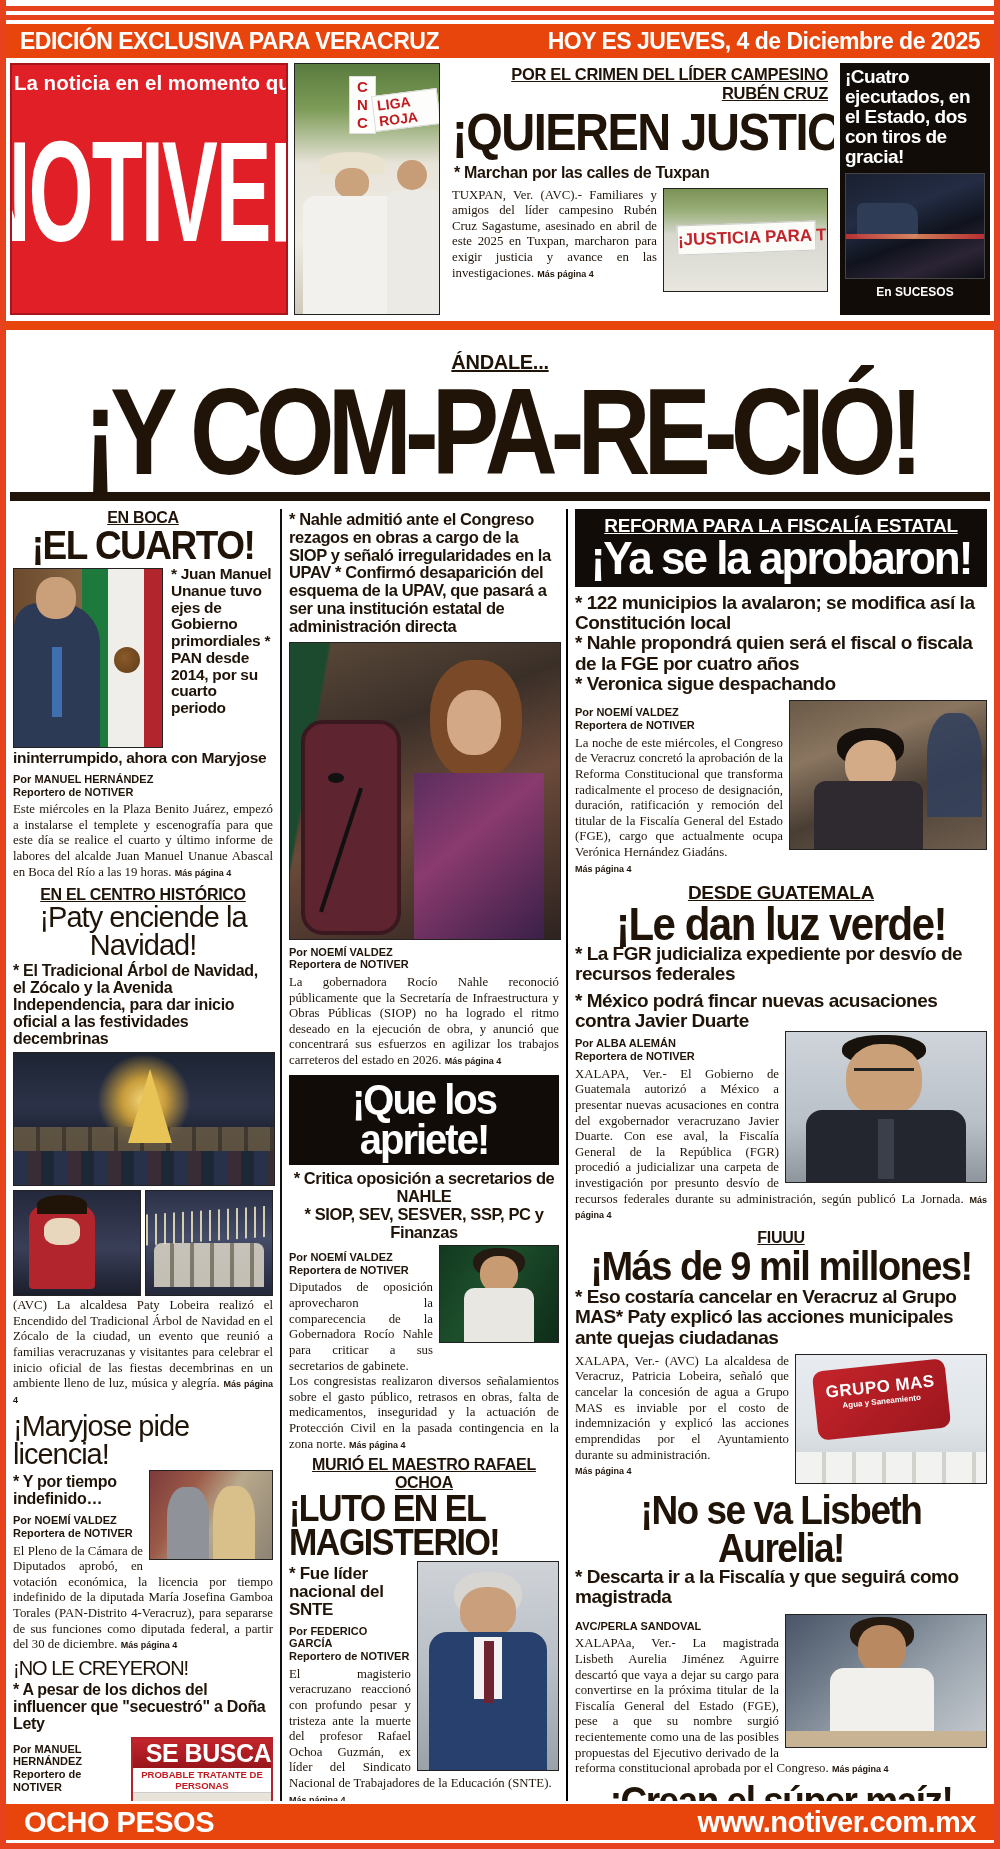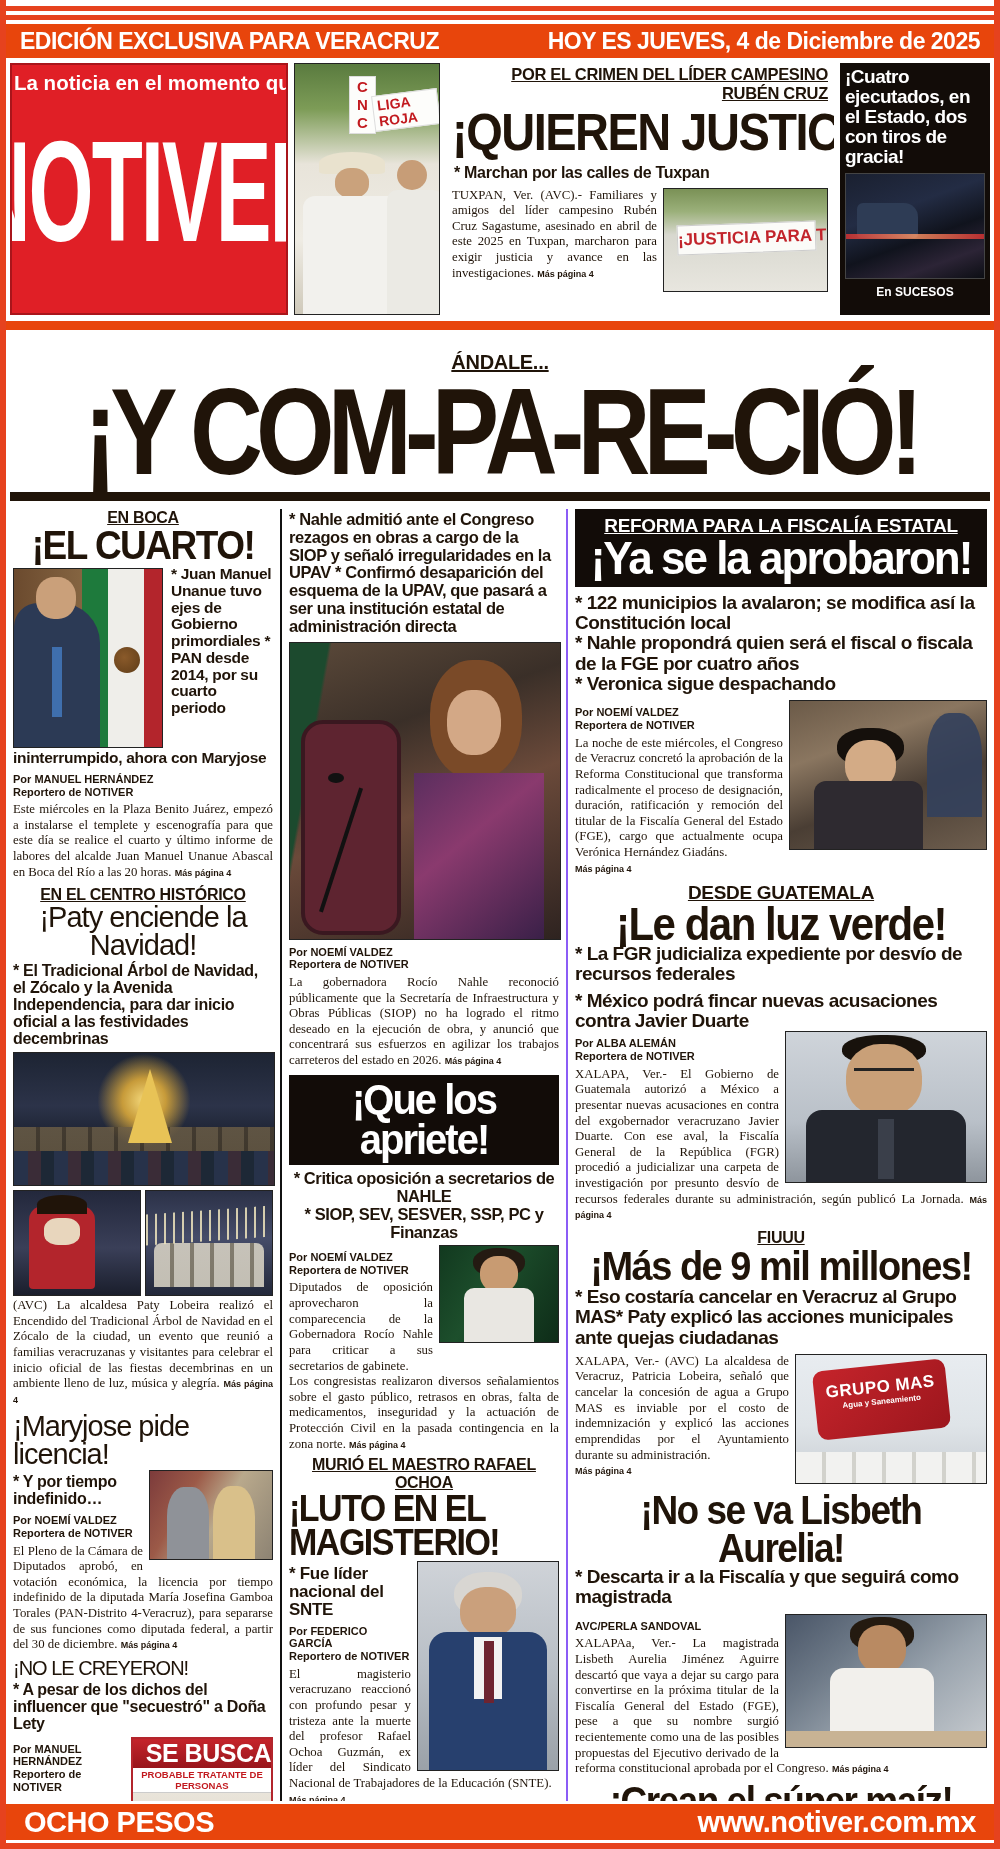--- a/index.html
+++ b/index.html
@@ -50,21 +50,21 @@
   
   .orangerule{height:9px;background:#e8450c;margin:2px 0 0 0;}
   .andale{font-weight:bold;font-size:20px;text-decoration:underline;text-align:center;margin-top:21px;letter-spacing:-.3px;}
   .mainhl{text-align:center;border-bottom:9px solid #201409;margin:0 4px;height:118px;overflow:visible;}
   .mainhl span{display:inline-block;font-weight:bold;font-size:103px;letter-spacing:-7px;line-height:1;
                transform:scale(.98,1.18);transform-origin:50% 12%;white-space:nowrap;color:#201409;}
   
   .cols{display:grid;grid-template-columns:276px 286px 1fr;height:1322px;margin-top:8px;}
   .col{padding:0 7px;overflow:hidden;}
   .colL{border-right:2px solid #111;}
-  .colM{border-right:2px solid #8b5cf6;}
+  .colM{border-right:2px solid #000000;}
   .kick-sm{font-weight:bold;font-size:16px;text-decoration:underline;text-align:center;letter-spacing:-.3px;}
   .h-xl{font-weight:bold;font-size:37px;letter-spacing:-1.5px;line-height:.95;text-align:center;transform:scaleY(1.08);transform-origin:50% 30%;}
   .h-lg{font-weight:normal;font-size:29px;letter-spacing:-1px;line-height:.95;}
   .h-md{font-weight:bold;font-size:24px;letter-spacing:-1px;line-height:.98;}
   .sub-sm{font-weight:bold;font-size:16px;line-height:1.06;letter-spacing:-.3px;margin:4px 0;}
   .byline{font-weight:bold;font-size:11px;line-height:1.15;margin:6px 0 4px 0;}
   .bodywrap{overflow:hidden;}
   .fr{float:right;margin:0 0 3px 6px;}
   .clear{clear:both;}
   
@@ -233,21 +233,21 @@
             <div class="f-head"></div>
             <div class="f-tie"></div>
           </div>
           <div class="bullets-cuarto">* Juan Manuel Unanue tuvo ejes de Gobierno primordiales * PAN desde 2014,  por su cuarto periodo ininterrumpido, ahora con Maryjose</div>
         </div>
         <div class="clear"></div>
         <div class="byline">
           <span>Por MANUEL HERNÁNDEZ</span><br>
           <span>Reportero de NOTIVER</span>
         </div>
-        <p class="body"><span>Este miércoles en la Plaza Benito Juárez, empezó a instalarse el templete y escenografía para que este día se realice el cuarto y último informe de labores del alcalde Juan Manuel Unanue Abascal en Boca del Río a las 20 horas.</span> <span class="more">Más página 4</span></p>
+        <p class="body"><span>Este miércoles en la Plaza Benito Juárez, empezó a instalarse el templete y escenografía para que este día se realice el cuarto y último informe de labores del alcalde Juan Manuel Unanue Abascal en Boca del Río a las 19 horas.</span> <span class="more">Más página 4</span></p>
       </div>
 
       <div class="mt6">
         <div class="kick-sm">EN EL CENTRO HISTÓRICO</div>
         <div class="h-lg" style="text-align:center;">¡Paty enciende la Navidad!</div>
         <div class="sub-sm">* El Tradicional Árbol de Navidad, el Zócalo y la Avenida Independencia, para dar  inicio oficial a las festividades decembrinas</div>
         <div class="ph ph-night">
           <div class="n-bldg"></div>
           <div class="n-tree"></div>
           <div class="n-crowd"></div>

